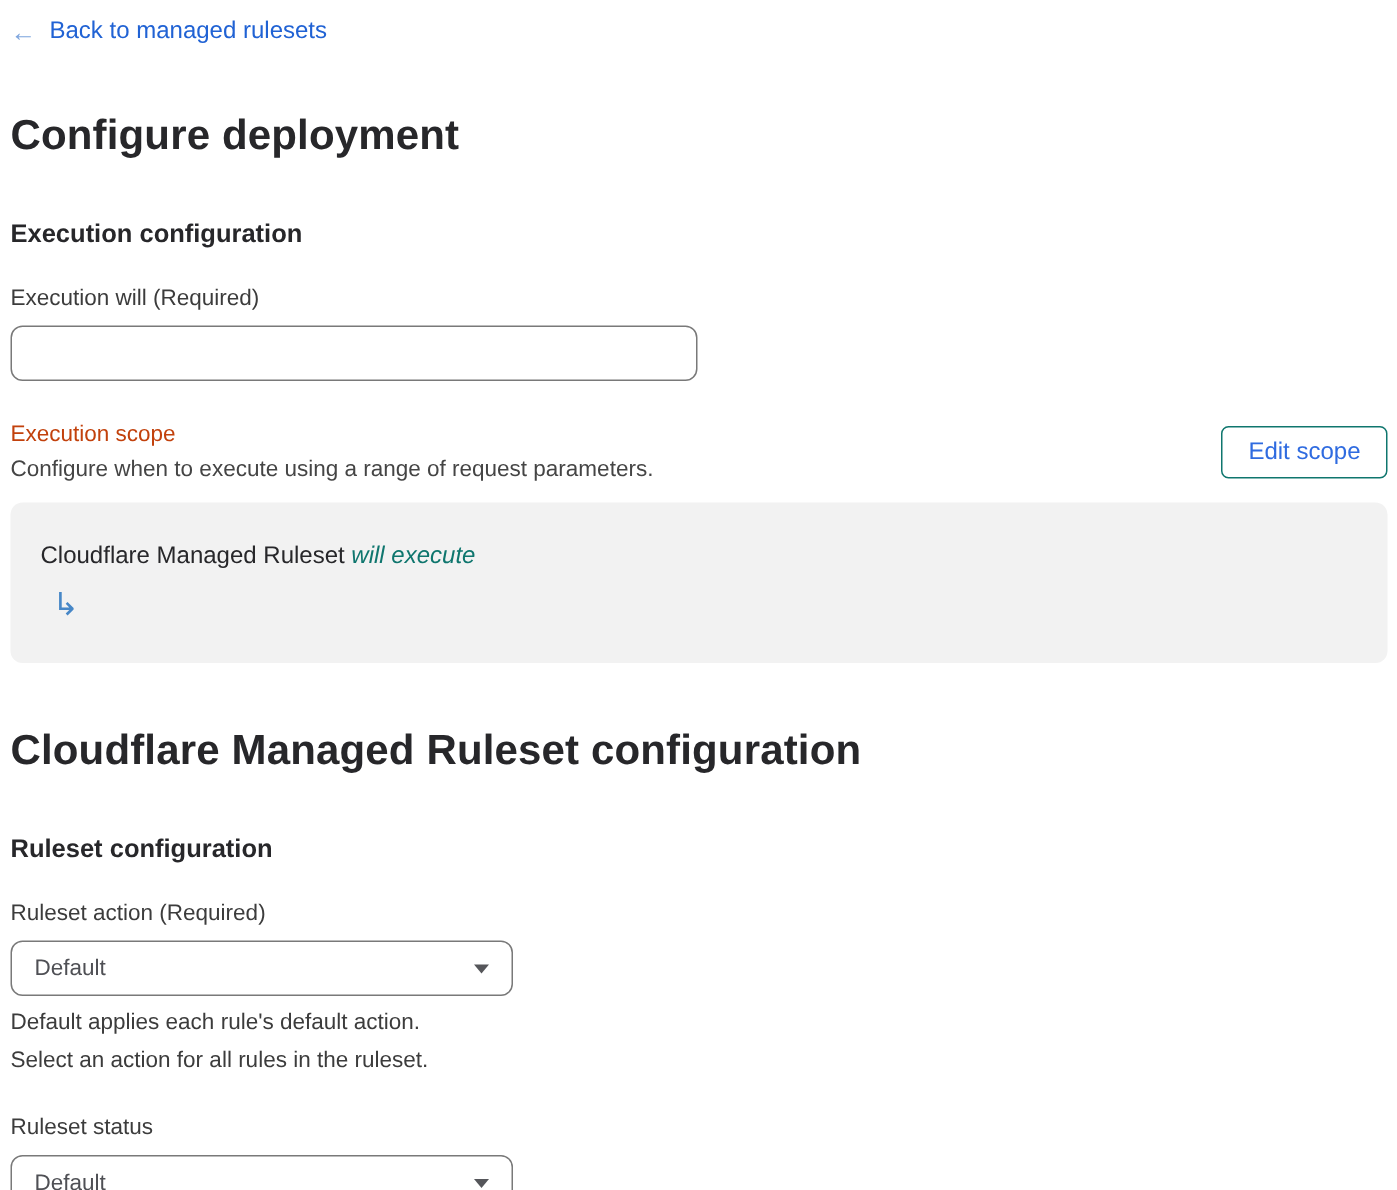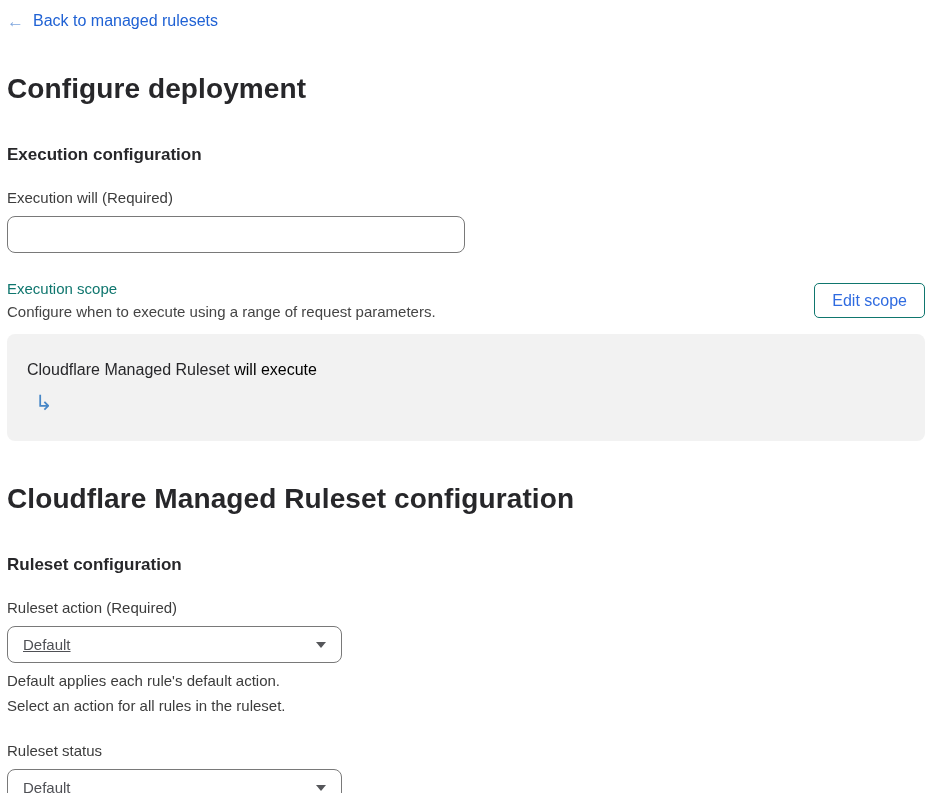--- a/index.html
+++ b/index.html
@@ -60,21 +60,21 @@
   }
 
   
   .scope-row {
     margin-top: 25px;
     width: 918px;
     display: flex;
     justify-content: space-between;
     align-items: center;
   }
-  .scope-texts .scope-label { font-size: 15px; color: #0f766e; line-height: 22px; }
+  .scope-texts .scope-label { font-size: 15px; color: #c2410c; line-height: 22px; }
   .scope-texts .scope-desc  { font-size: 15px; color: #454545; line-height: 24px; text-align: center; }
   .edit-scope-btn {
     background: #ffffff;
     border: 1px solid #0f766e;
     border-radius: 5px;
     color: #2f6be0;
     font-size: 16px;
     font-family: "Liberation Sans", "DejaVu Sans", sans-serif;
     padding: 6px 17px;
     height: 35px;
@@ -84,21 +84,21 @@
 
   
   .scope-panel {
     margin-top: 10px;
     width: 918px;
     background: #f2f2f2;
     border-radius: 8px;
     padding: 25px 20px 26px;
   }
   .scope-panel .line1 { font-size: 16px; color: #27272a; line-height: 22px; }
-  .scope-panel .line1 .muted { color: #000000; }
+  .scope-panel .line1 .muted { color: #0f766e; font-style: italic; }
   .scope-panel .line2 {
     margin-top: 13px;
     padding-left: 8px;
     font-size: 16px;
     color: #27272a;
     line-height: 24px;
     display: flex;
     align-items: center;
   }
   .scope-panel .branch-arrow {
@@ -117,21 +117,20 @@
     border: 1px solid #797979;
     border-radius: 8px;
     background: #fff;
     display: flex;
     align-items: center;
     justify-content: space-between;
     padding: 3px 15px;
     font-size: 15px;
     color: #4f5055;
     cursor: pointer;
-    text-decoration: underline;
   }
   .caret-down {
     width: 0; height: 0;
     border-left: 5px solid transparent;
     border-right: 5px solid transparent;
     border-top: 6px solid #55565a;
   }
 
   .help-text {
     margin: 0;

